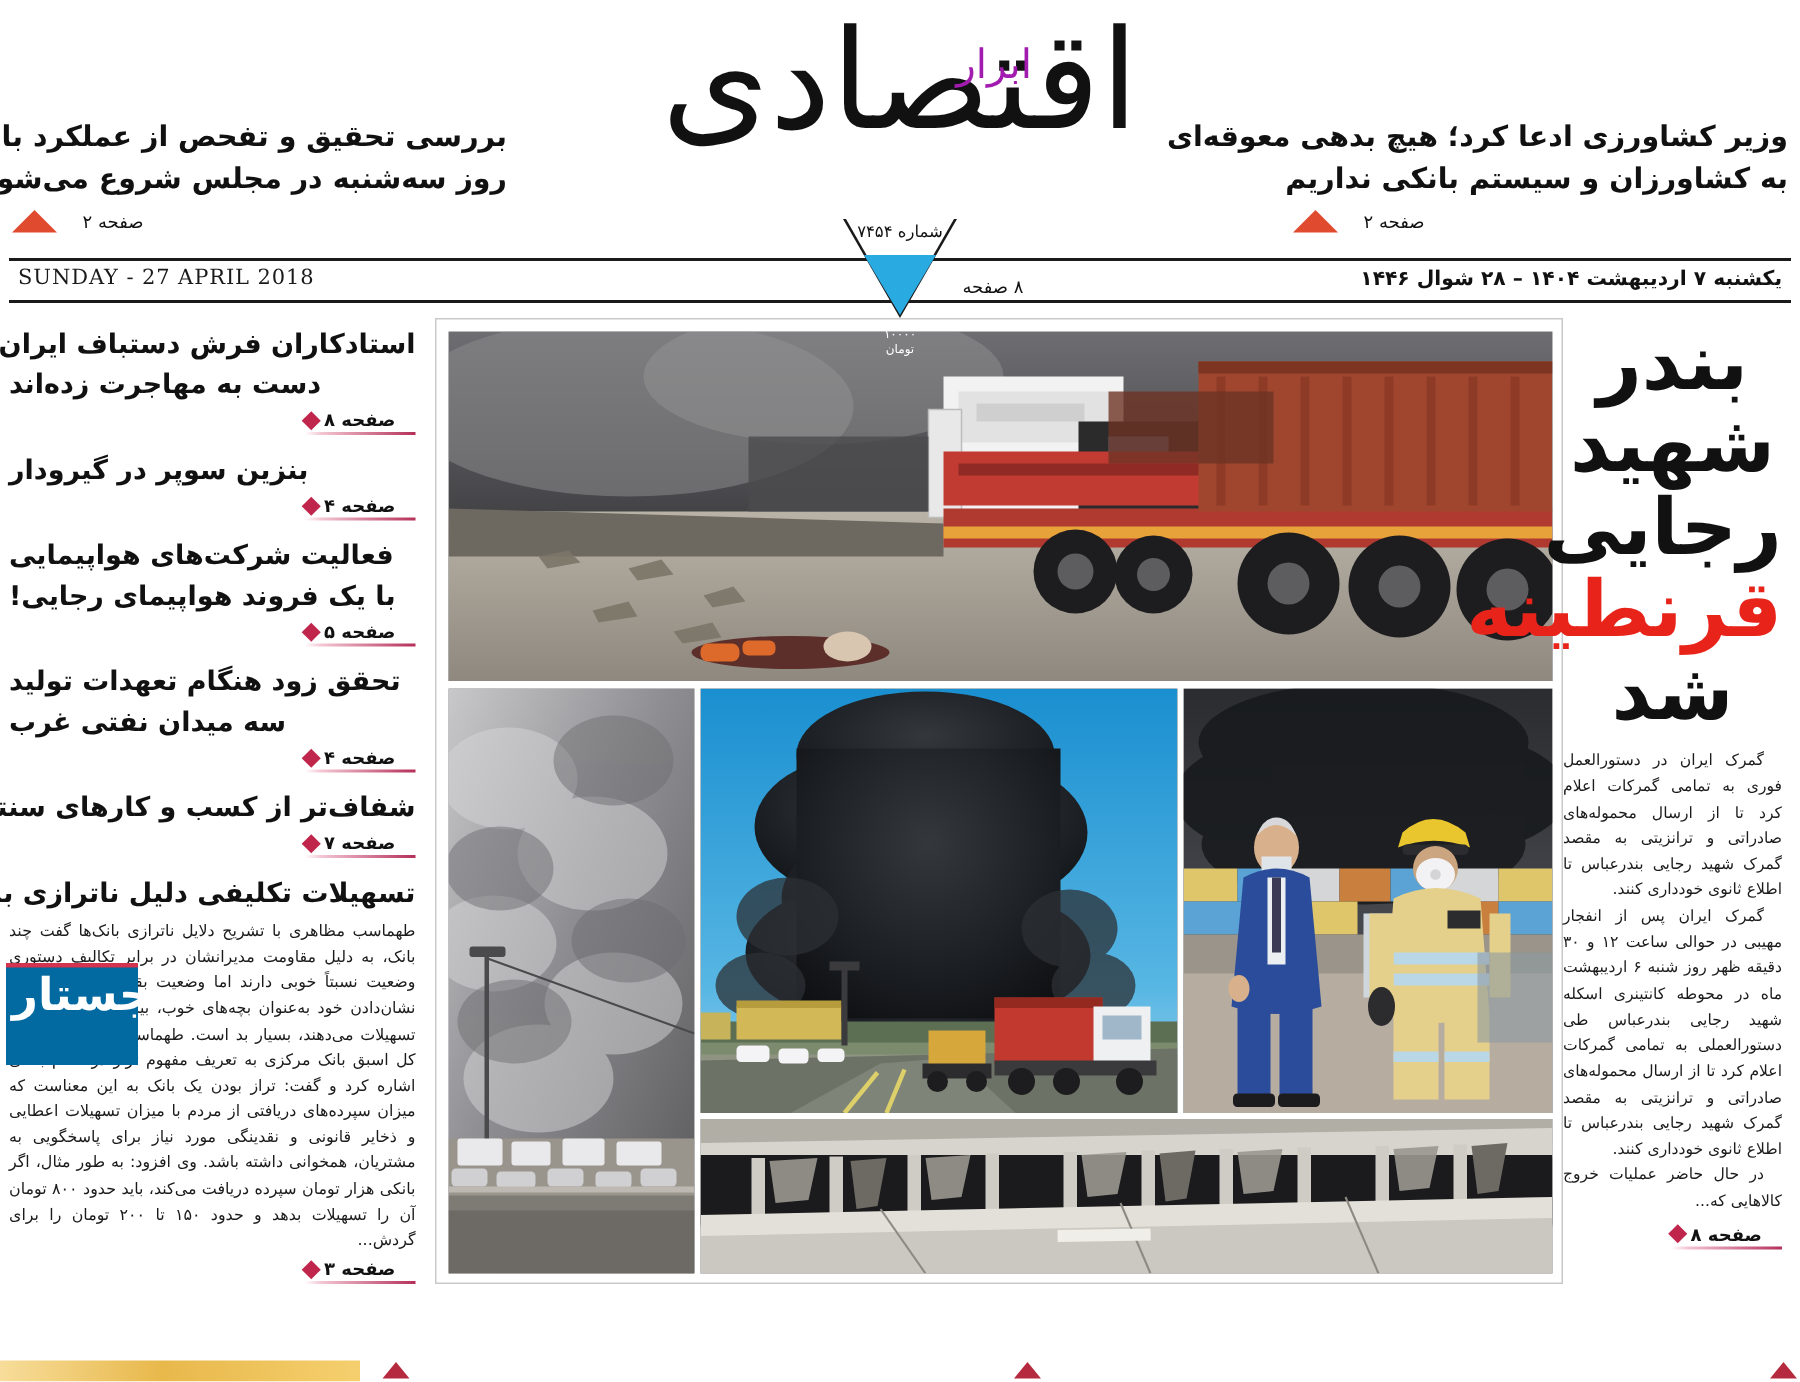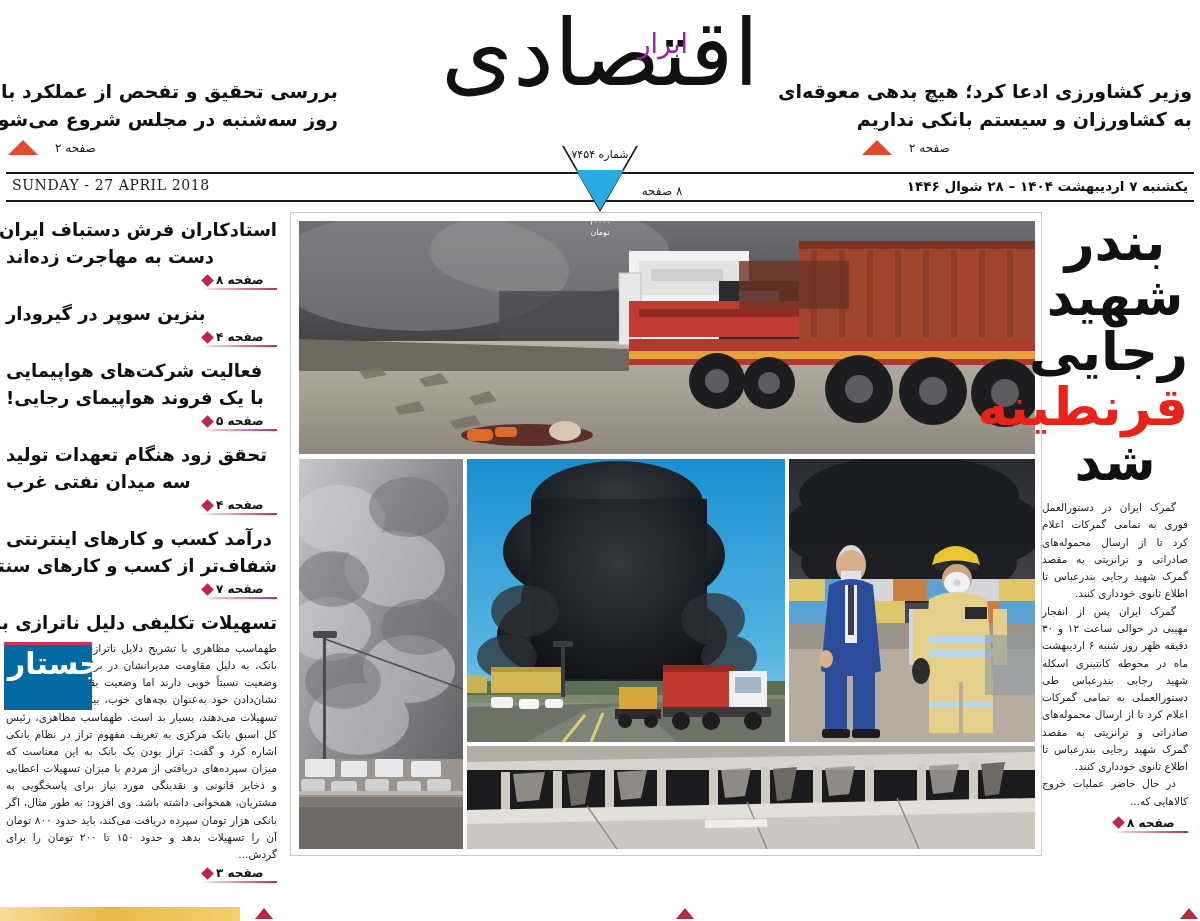--- a/index.html
+++ b/index.html
@@ -315,21 +315,20 @@
       <div class="side-item">
         <h3>تحقق زود هنگام تعهدات تولید</h3>
         <h3>سه میدان نفتی غرب</h3>
         <div class="pageref-dia">
           <span class="dia"></span>
           <span class="pr-label">صفحه ۴</span>
         </div>
       </div>
 
       <div class="side-item">
-        <h3>درآمد کسب و کارهای اینترنتی</h3>
         <h3>شفاف‌تر از کسب و کارهای سنتی</h3>
         <div class="pageref-dia">
           <span class="dia"></span>
           <span class="pr-label">صفحه ۷</span>
         </div>
       </div>
 
       <div class="side-item">
         <h3>تسهیلات تکلیفی دلیل ناترازی بانک‌ها</h3>
         <div class="side-body">طهماسب مظاهری با تشریح دلایل ناترازی بانک‌ها گفت چند بانک، به دلیل مقاومت مدیرانشان در برابر تکالیف دستوری وضعیت نسبتاً خوبی دارند اما وضعیت بقیه بانک‌ها که برای نشان‌دادن خود به‌عنوان بچه‌های خوب، بیش از دستور دولت تسهیلات می‌دهند، بسیار بد است. طهماسب مظاهری، رئیس کل اسبق بانک مرکزی به تعریف مفهوم تراز در نظام بانکی اشاره کرد و گفت: تراز بودن یک بانک به این معناست که میزان سپرده‌های دریافتی از مردم با میزان تسهیلات اعطایی و ذخایر قانونی و نقدینگی مورد نیاز برای پاسخگویی به مشتریان، همخوانی داشته باشد. وی افزود: به طور مثال، اگر بانکی هزار تومان سپرده دریافت می‌کند، باید حدود ۸۰۰ تومان آن را تسهیلات بدهد و حدود ۱۵۰ تا ۲۰۰ تومان را برای گردش...</div>

